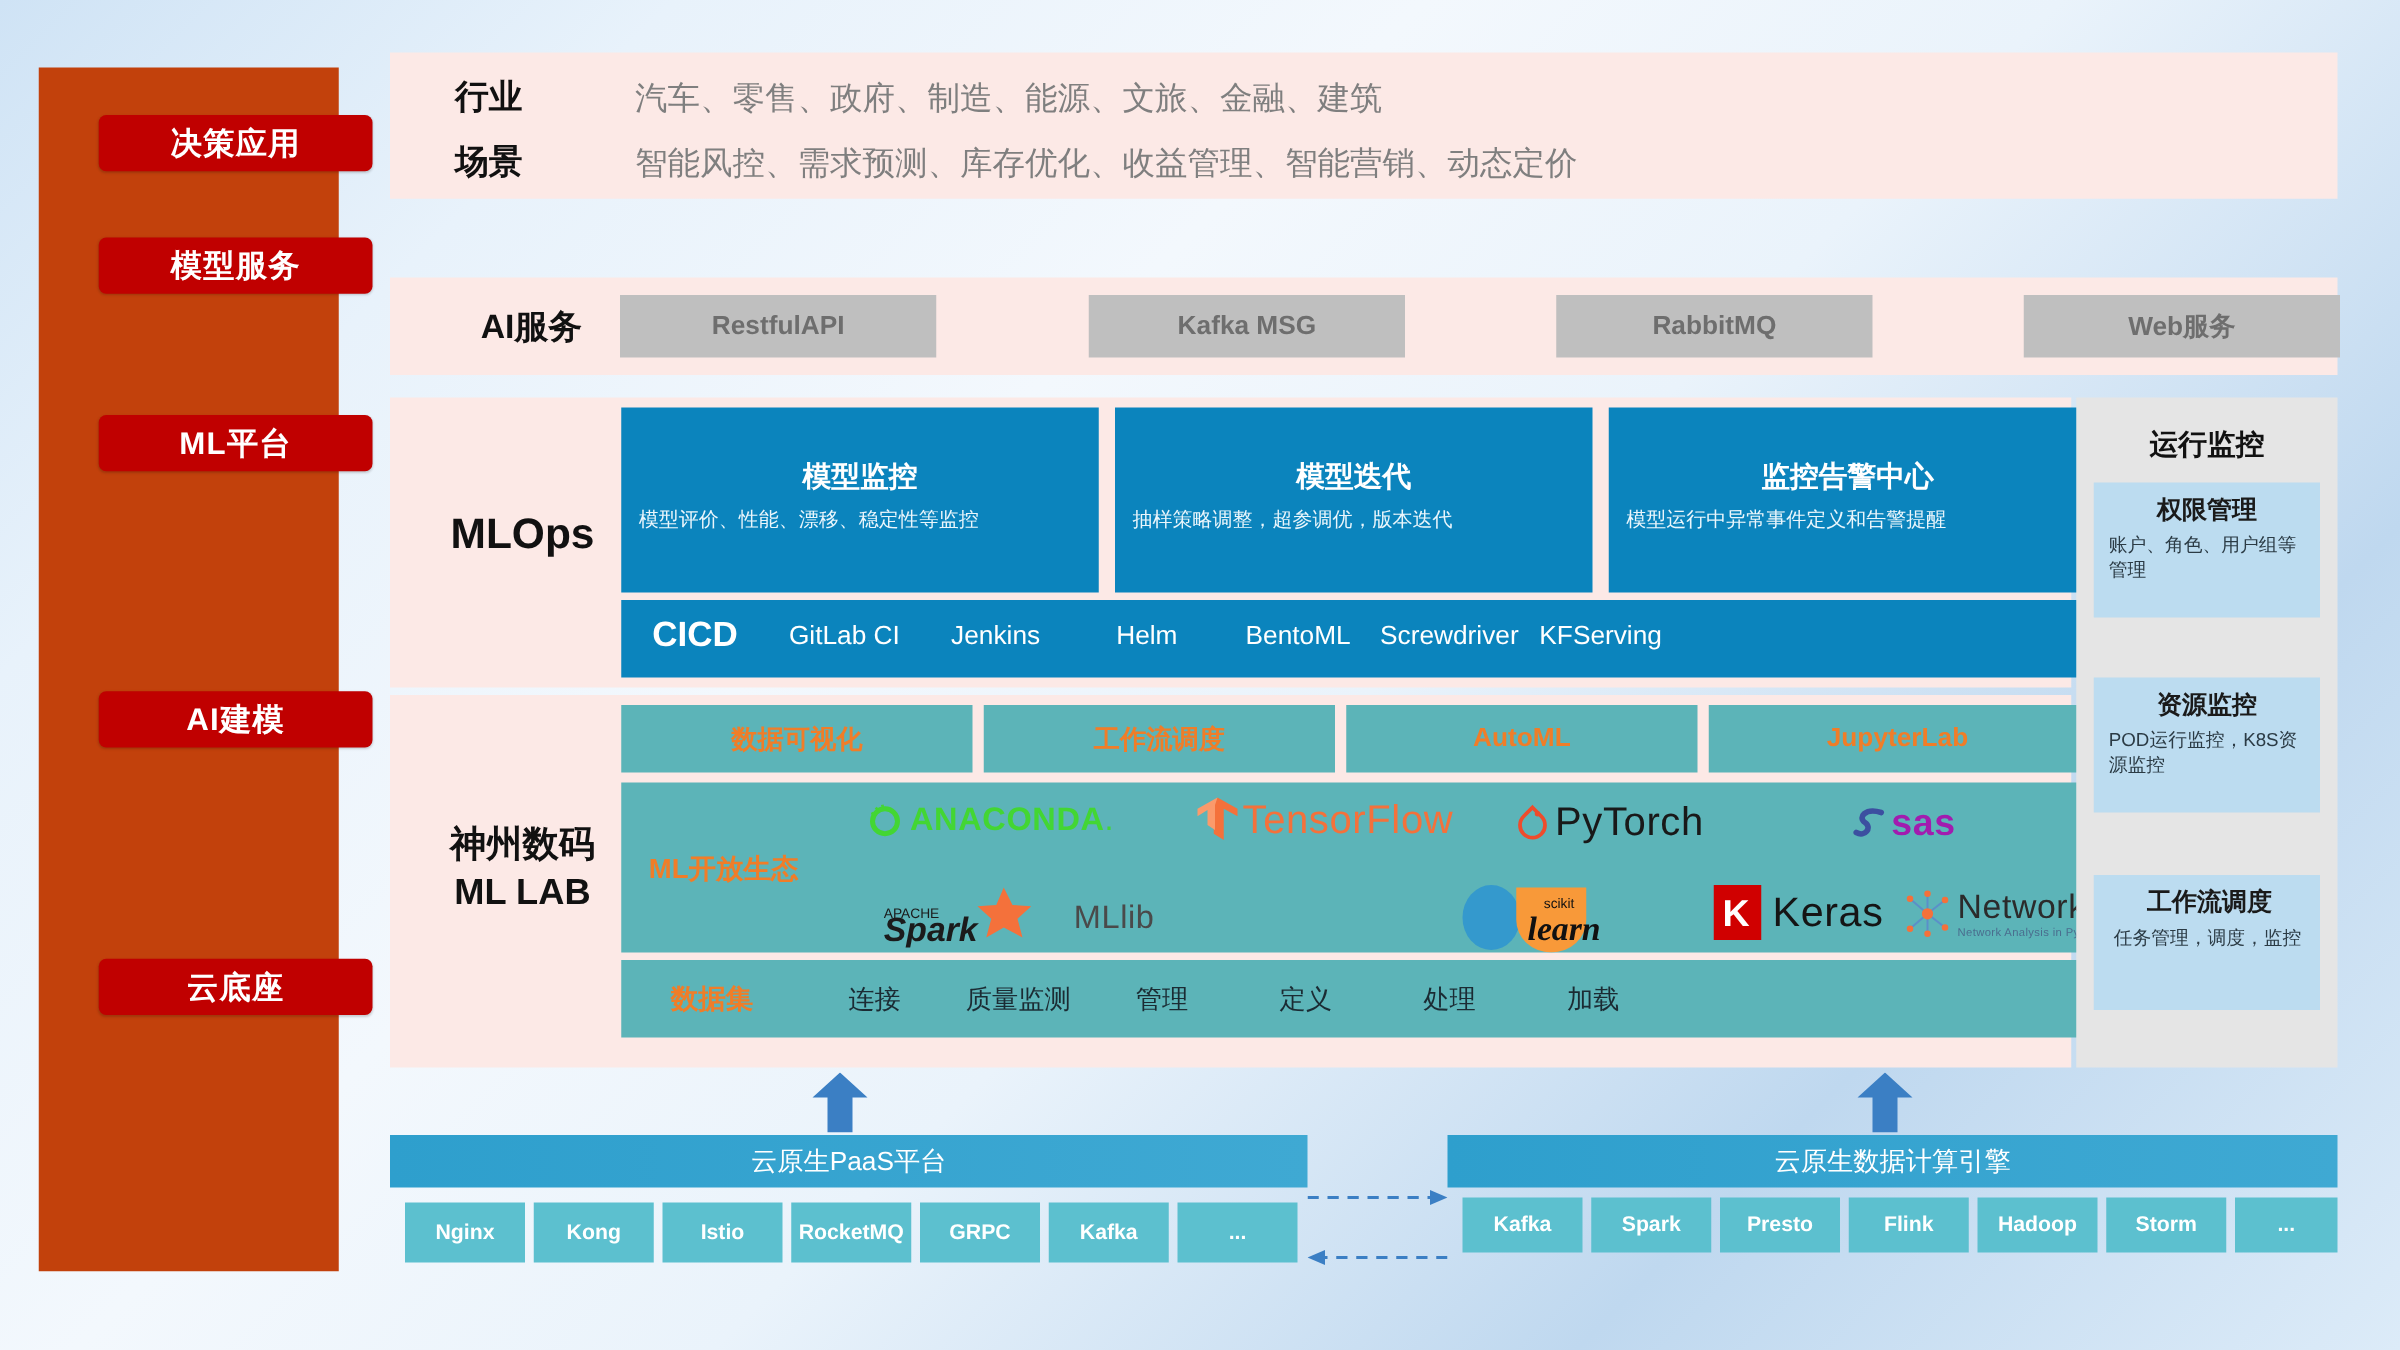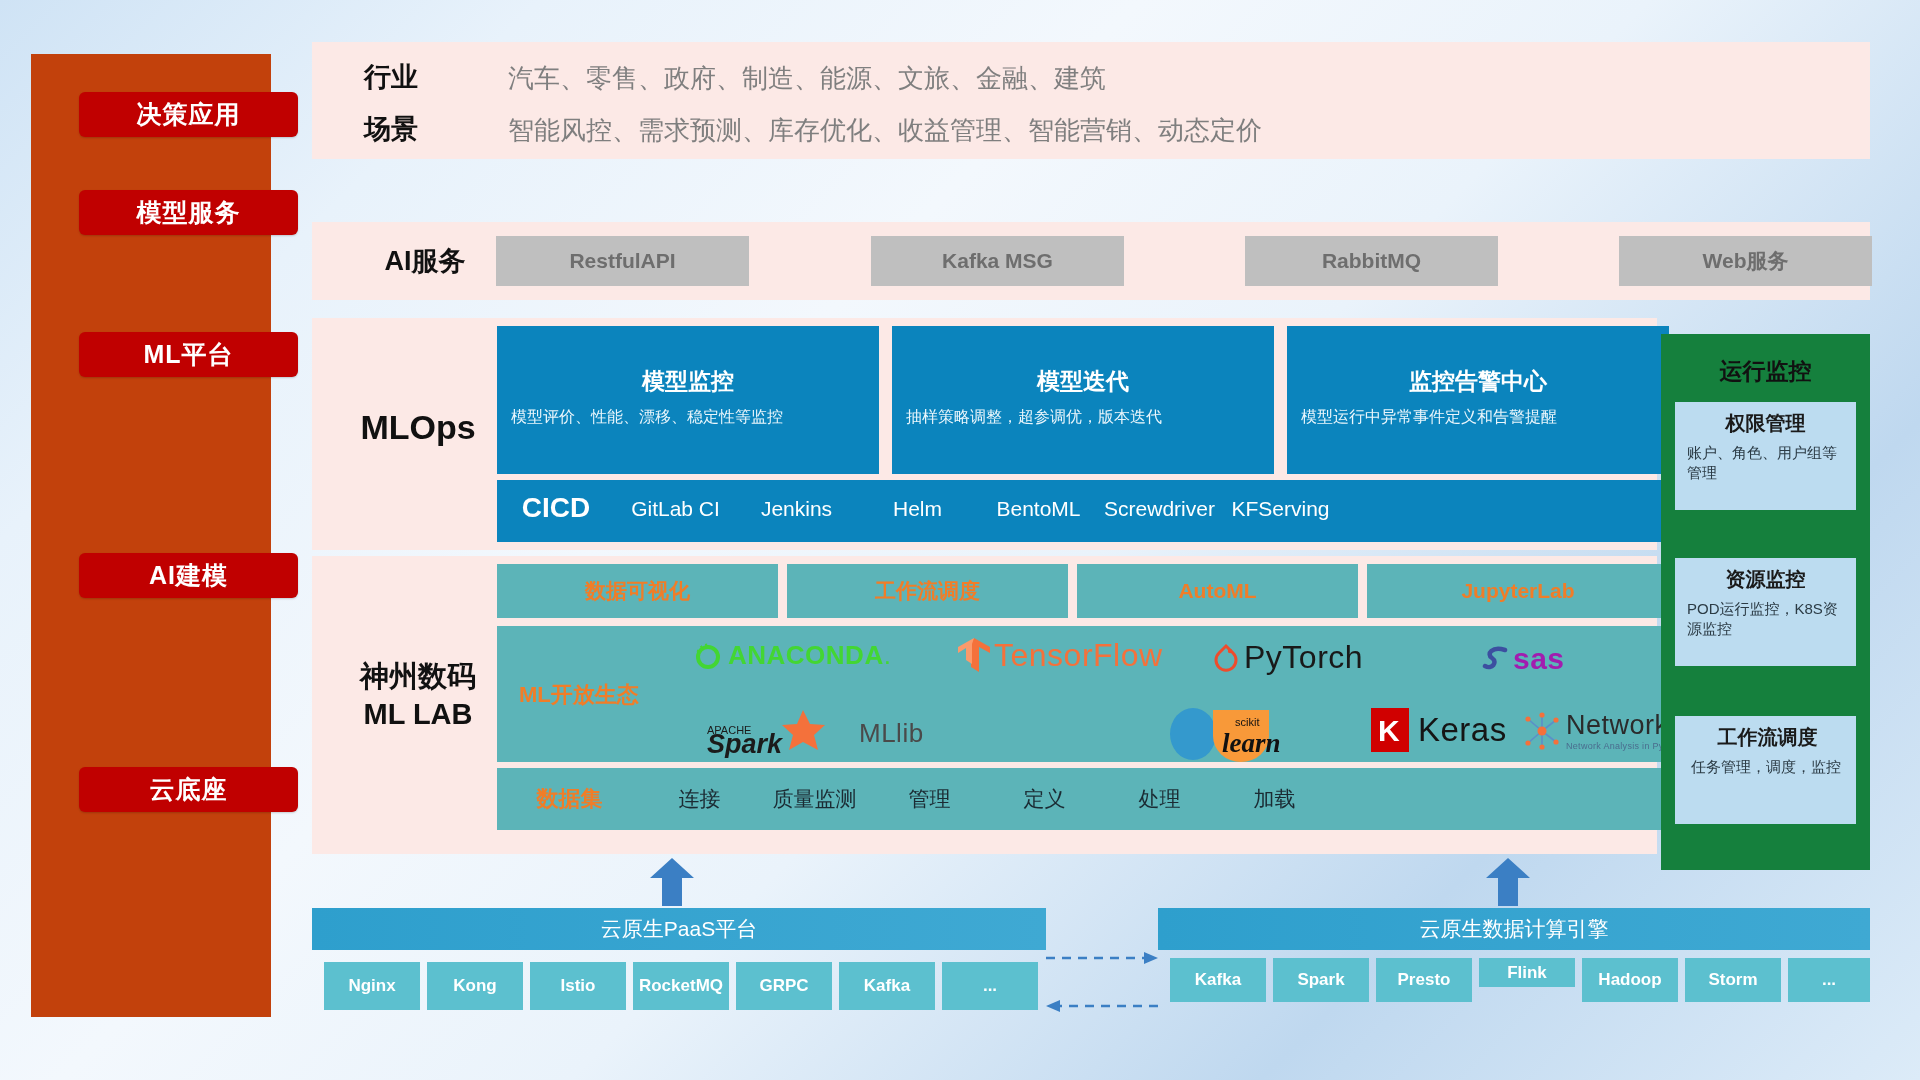--- a/index.html
+++ b/index.html
@@ -72,21 +72,21 @@
   }
   .tealbig{position:absolute;background:#5cb4b8;}
   .ecolabel{
     position:absolute;color:#f07d28;font-size:22px;font-weight:bold;
   }
   .dsrow{position:absolute;background:#5cb4b8;display:flex;align-items:center;}
   .dsrow .head{color:#f07d28;font-weight:bold;font-size:22px;width:145px;text-align:center;flex:none;}
   .dsrow .it{color:#1b2b33;font-size:21px;width:115px;text-align:center;flex:none;}
 
   
-  .rightcol{position:absolute;background:#15803d;margin-top:16px;}
+  .rightcol{position:absolute;background:#e5e5e5;}
   .rc-title{
     position:absolute;font-size:23px;font-weight:bold;color:#111;
     width:100%;text-align:center;
   }
   .rcbox{
     position:absolute;background:#bcdcf0;box-sizing:border-box;
     padding:8px 12px;
   }
   .rcbox .t{font-size:20px;font-weight:bold;color:#1a1a1a;text-align:center;margin-bottom:6px;}
   .rcbox .d{font-size:15px;line-height:1.35;color:#2b3b45;}
@@ -312,18 +312,18 @@
   <div class="cloudchip" style="left:427px;top:962px;width:96px;height:48px;">Kong</div>
   <div class="cloudchip" style="left:530px;top:962px;width:96px;height:48px;">Istio</div>
   <div class="cloudchip" style="left:633px;top:962px;width:96px;height:48px;">RocketMQ</div>
   <div class="cloudchip" style="left:736px;top:962px;width:96px;height:48px;">GRPC</div>
   <div class="cloudchip" style="left:839px;top:962px;width:96px;height:48px;">Kafka</div>
   <div class="cloudchip" style="left:942px;top:962px;width:96px;height:48px;">...</div>
 
   <div class="cloudchip" style="left:1170px;top:958px;width:96px;height:44px;">Kafka</div>
   <div class="cloudchip" style="left:1273px;top:958px;width:96px;height:44px;">Spark</div>
   <div class="cloudchip" style="left:1376px;top:958px;width:96px;height:44px;">Presto</div>
-  <div class="cloudchip" style="left:1479px;top:958px;width:96px;height:29px;">Flink</div>
+  <div class="cloudchip" style="left:1479px;top:958px;width:96px;height:44px;">Flink</div>
   <div class="cloudchip" style="left:1582px;top:958px;width:96px;height:44px;">Hadoop</div>
   <div class="cloudchip" style="left:1685px;top:958px;width:96px;height:44px;">Storm</div>
   <div class="cloudchip" style="left:1788px;top:958px;width:82px;height:44px;">...</div>
 
 </div>
 
 </body></html>

